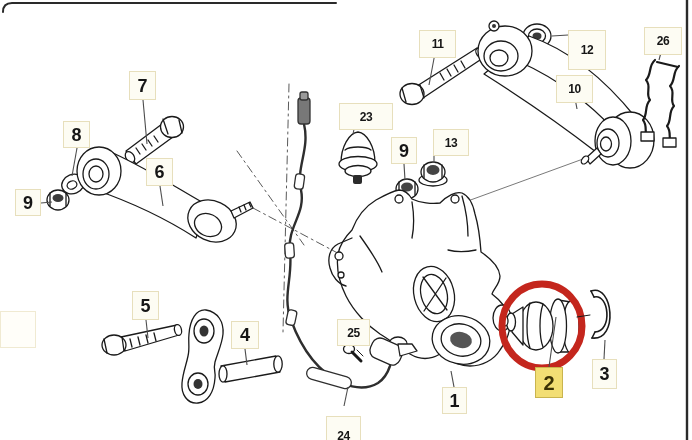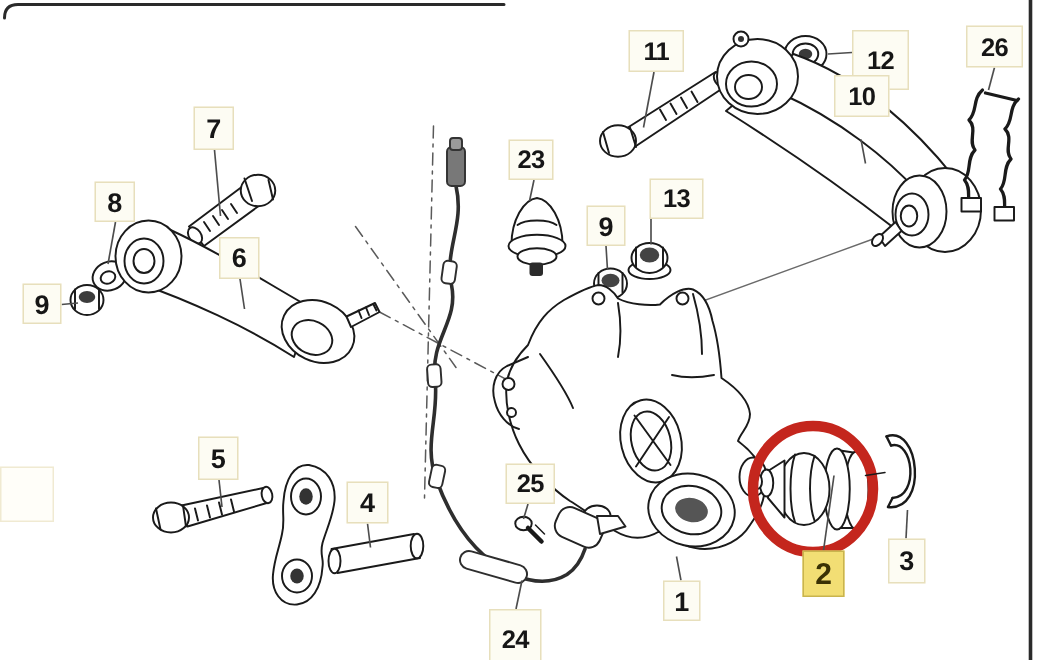--- a/index.html
+++ b/index.html
@@ -10,21 +10,21 @@
   .stage svg{position:absolute;left:0;top:0;}
   #leaders{pointer-events:none;}
   #labels-layer{position:absolute;left:0;top:0;width:692px;height:440px;}
   .plabel{
     position:absolute;box-sizing:border-box;
     display:flex;align-items:center;justify-content:center;
     background:#fdfcf3;border:1px solid #e7dfbc;
     color:#161616;font-weight:bold;font-size:18px;line-height:1;
     cursor:pointer;
   }
-  .plabel.two{font-size:17px;letter-spacing:-0.5px;}
+  .plabel.two{font-size:12px;letter-spacing:-0.5px;margin-top:10px;}
   .plabel.highlight{
     background:var(--hl-bg,#f2de74);
     border:1.5px solid var(--hl-border,#c9b44e);
     color:var(--hl-text,#3a3104);
     font-size:20px;
   }
   .plabel.faint{border-color:#f0ead2;background:#fffef9;}
 </style>
 </head>
 <body>
@@ -239,27 +239,27 @@
       <line x1="604" y1="359" x2="605" y2="340" stroke="#4d4d4d" stroke-width="1.1"></line>
     </svg>
 
 <div id="labels-layer">
       <div class="plabel" style="left: 129px; top: 71px; width: 27px; height: 29px;">7</div>
       <div class="plabel" style="left: 63px; top: 121px; width: 27px; height: 27px;">8</div>
       <div class="plabel" style="left: 15px; top: 189px; width: 26px; height: 27px;">9</div>
       <div class="plabel" style="left: 146px; top: 158px; width: 27px; height: 28px;">6</div>
       <div class="plabel" style="left: 132px; top: 291px; width: 27px; height: 29px;">5</div>
       <div class="plabel" style="left: 231px; top: 321px; width: 28px; height: 28px;">4</div>
-      <div class="plabel two" style="left: 339px; top: 93px; width: 30px; height: 27px;">23</div>
+      <div class="plabel two" style="left: 339px; top: 93px; width: 54px; height: 27px;">23</div>
       <div class="plabel" style="left: 391px; top: 137px; width: 26px; height: 27px;">9</div>
       <div class="plabel two" style="left: 433px; top: 119px; width: 36px; height: 27px;">13</div>
       <div class="plabel two" style="left: 419px; top: 20px; width: 37px; height: 28px;">11</div>
       <div class="plabel two" style="left: 568px; top: 20px; width: 38px; height: 40px;">12</div>
       <div class="plabel two" style="left: 644px; top: 17px; width: 38px; height: 28px;">26</div>
-      <div class="plabel two" style="left: 556px; top: 50px; width: 37px; height: 28px; text-align: right;">10</div>
+      <div class="plabel two" style="left: 556px; top: 65px; width: 37px; height: 28px; text-align: right;">10</div>
       <div class="plabel two" style="left: 337px; top: 309px; width: 33px; height: 27px;">25</div>
       <div class="plabel" style="left: 442px; top: 387px; width: 25px; height: 27px;">1</div>
       <div class="plabel two" style="left: 326px; top: 406px; width: 35px; height: 40px;">24</div>
       <div class="plabel highlight" style="left: 535px; top: 367px; width: 28px; height: 31px;">2</div>
       <div class="plabel" style="left: 592px; top: 359px; width: 25px; height: 30px;">3</div>
       <div class="plabel faint" style="left: 0px; top: 311px; width: 36px; height: 37px;"></div>
     </div>
 
 </div>
 

